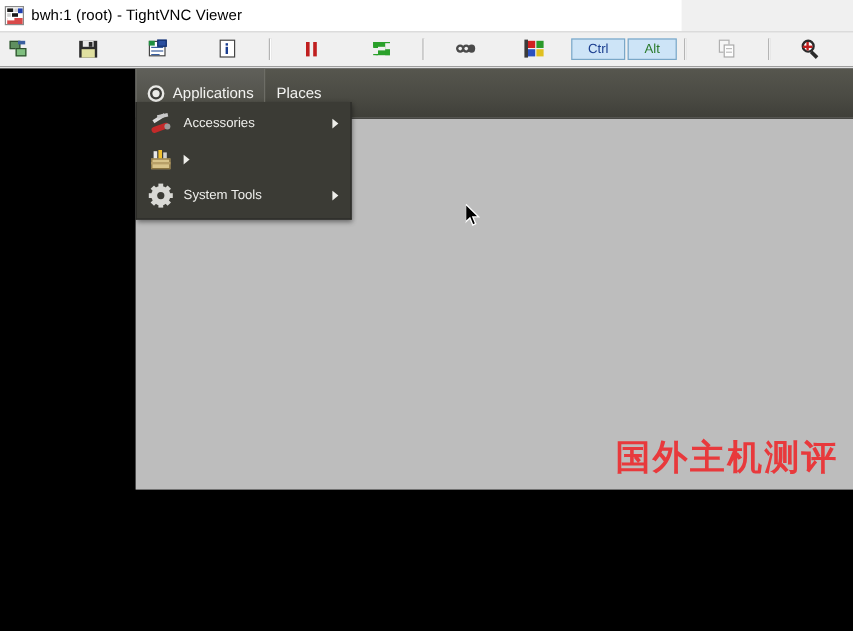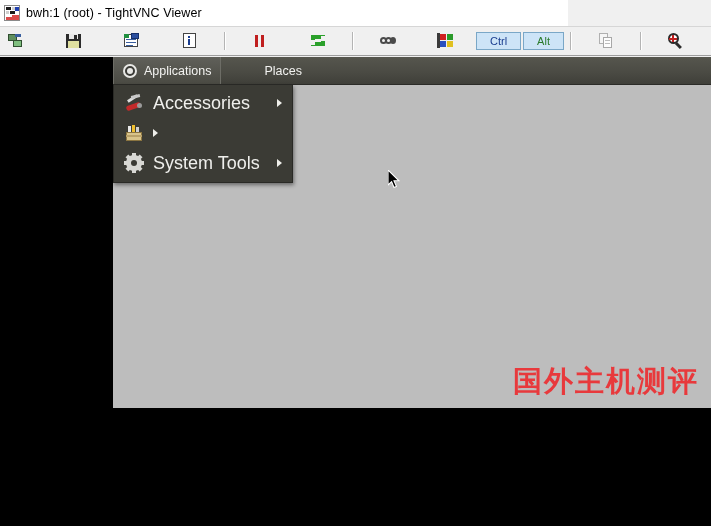--- a/index.html
+++ b/index.html
@@ -147,25 +147,25 @@
   .remote{
     position:absolute;left:0;top:57px;width:711px;height:469px;
     background:#000000;overflow:hidden;
   }
   .desktop{
     position:absolute;left:113px;top:0;width:598px;height:351px;
     background:#bdbdbd;
   }
   
   .panel{
-    position:absolute;left:113px;top:0;width:598px;height:28px;
+    position:absolute;left:113px;top:0;width:598px;height:42px;
     background:linear-gradient(to bottom,#56564e 0%,#4b4b44 55%,#3f3f39 100%);
     border-bottom:1px solid #2b2b27;
     box-sizing:border-box;
-    display:flex;align-items:center;gap:34px;
+    display:flex;align-items:center;
   }
   .panel-item{
     display:flex;align-items:center;gap:7px;
     padding:0 9px;height:100%;box-sizing:border-box;
     color:#f2f2f0;font-size:12.5px;
   }
   .panel-item.active{
     background:linear-gradient(to bottom,#60605a 0%,#53534c 60%,#4a4a43 100%);
     border-left:1px solid #6d6d66;
     border-right:1px solid #6d6d66;
@@ -187,21 +187,21 @@
     background:#3b3b35;
     border:1px solid #2a2a26;
     border-top:none;
     box-sizing:border-box;
     padding:3px 0 4px 0;
     box-shadow:1px 2px 4px rgba(0,0,0,0.45);
   }
   .menu-row{
     display:flex;align-items:center;
     height:30px;padding:0 8px 0 10px;box-sizing:border-box;
-    color:#efefec;font-size:18px;
+    color:#efefec;font-size:11px;
     position:relative;
   }
   .menu-ico{width:20px;height:20px;flex:0 0 auto;position:relative;margin-right:9px;}
   .menu-ico i{position:absolute;display:block;}
   .menu-label{flex:1 1 auto;white-space:nowrap;}
   .menu-arrow{
     width:0;height:0;flex:0 0 auto;
     border-left:5px solid #eeeeea;
     border-top:4px solid transparent;
     border-bottom:4px solid transparent;

